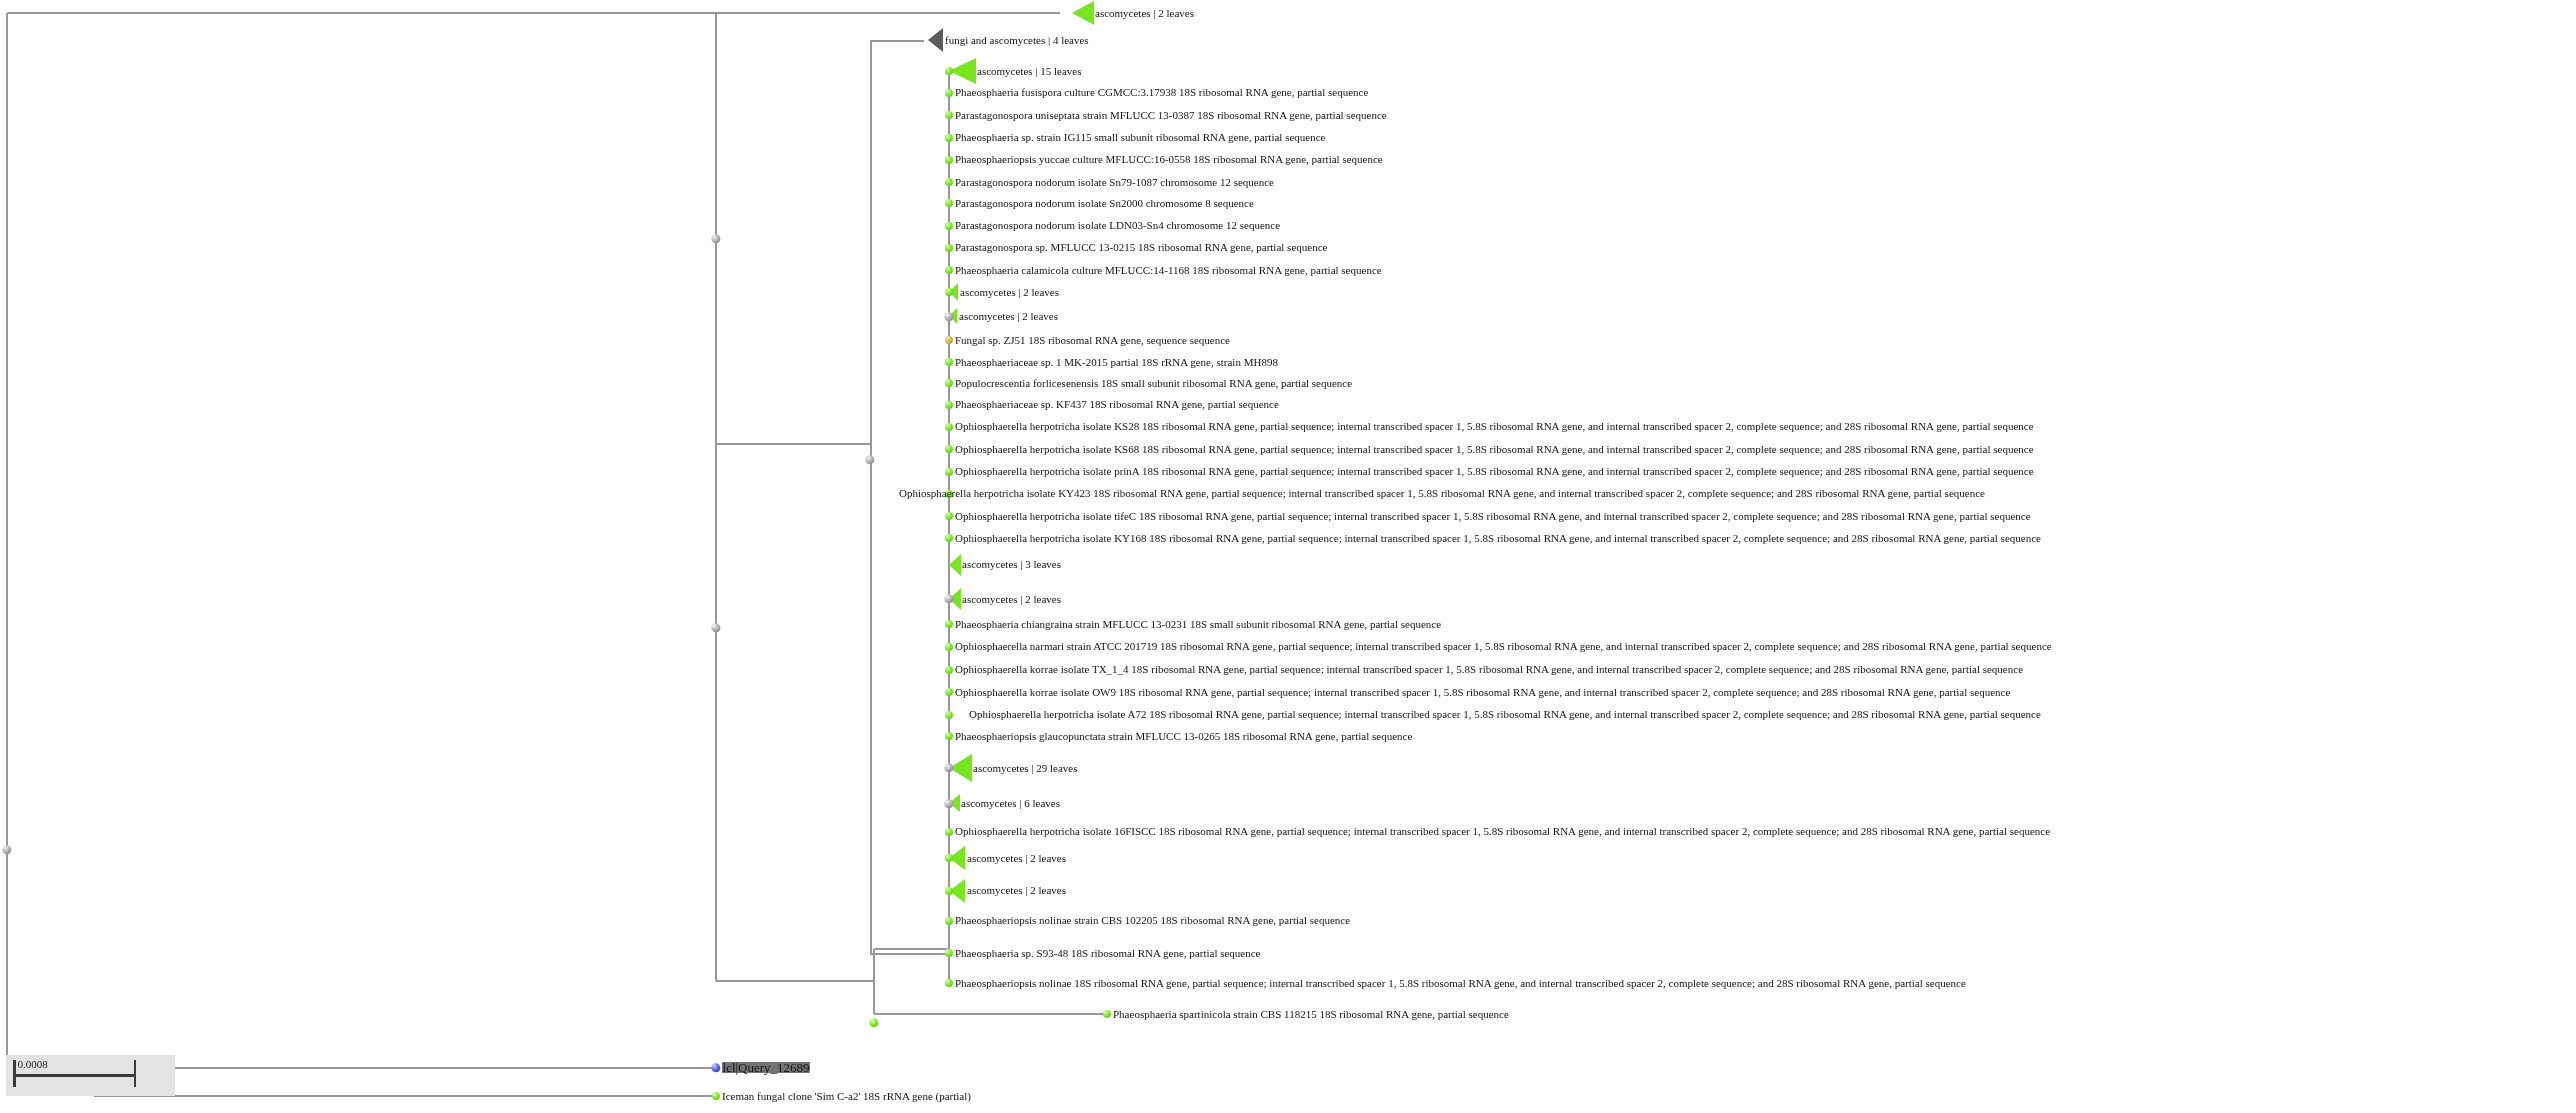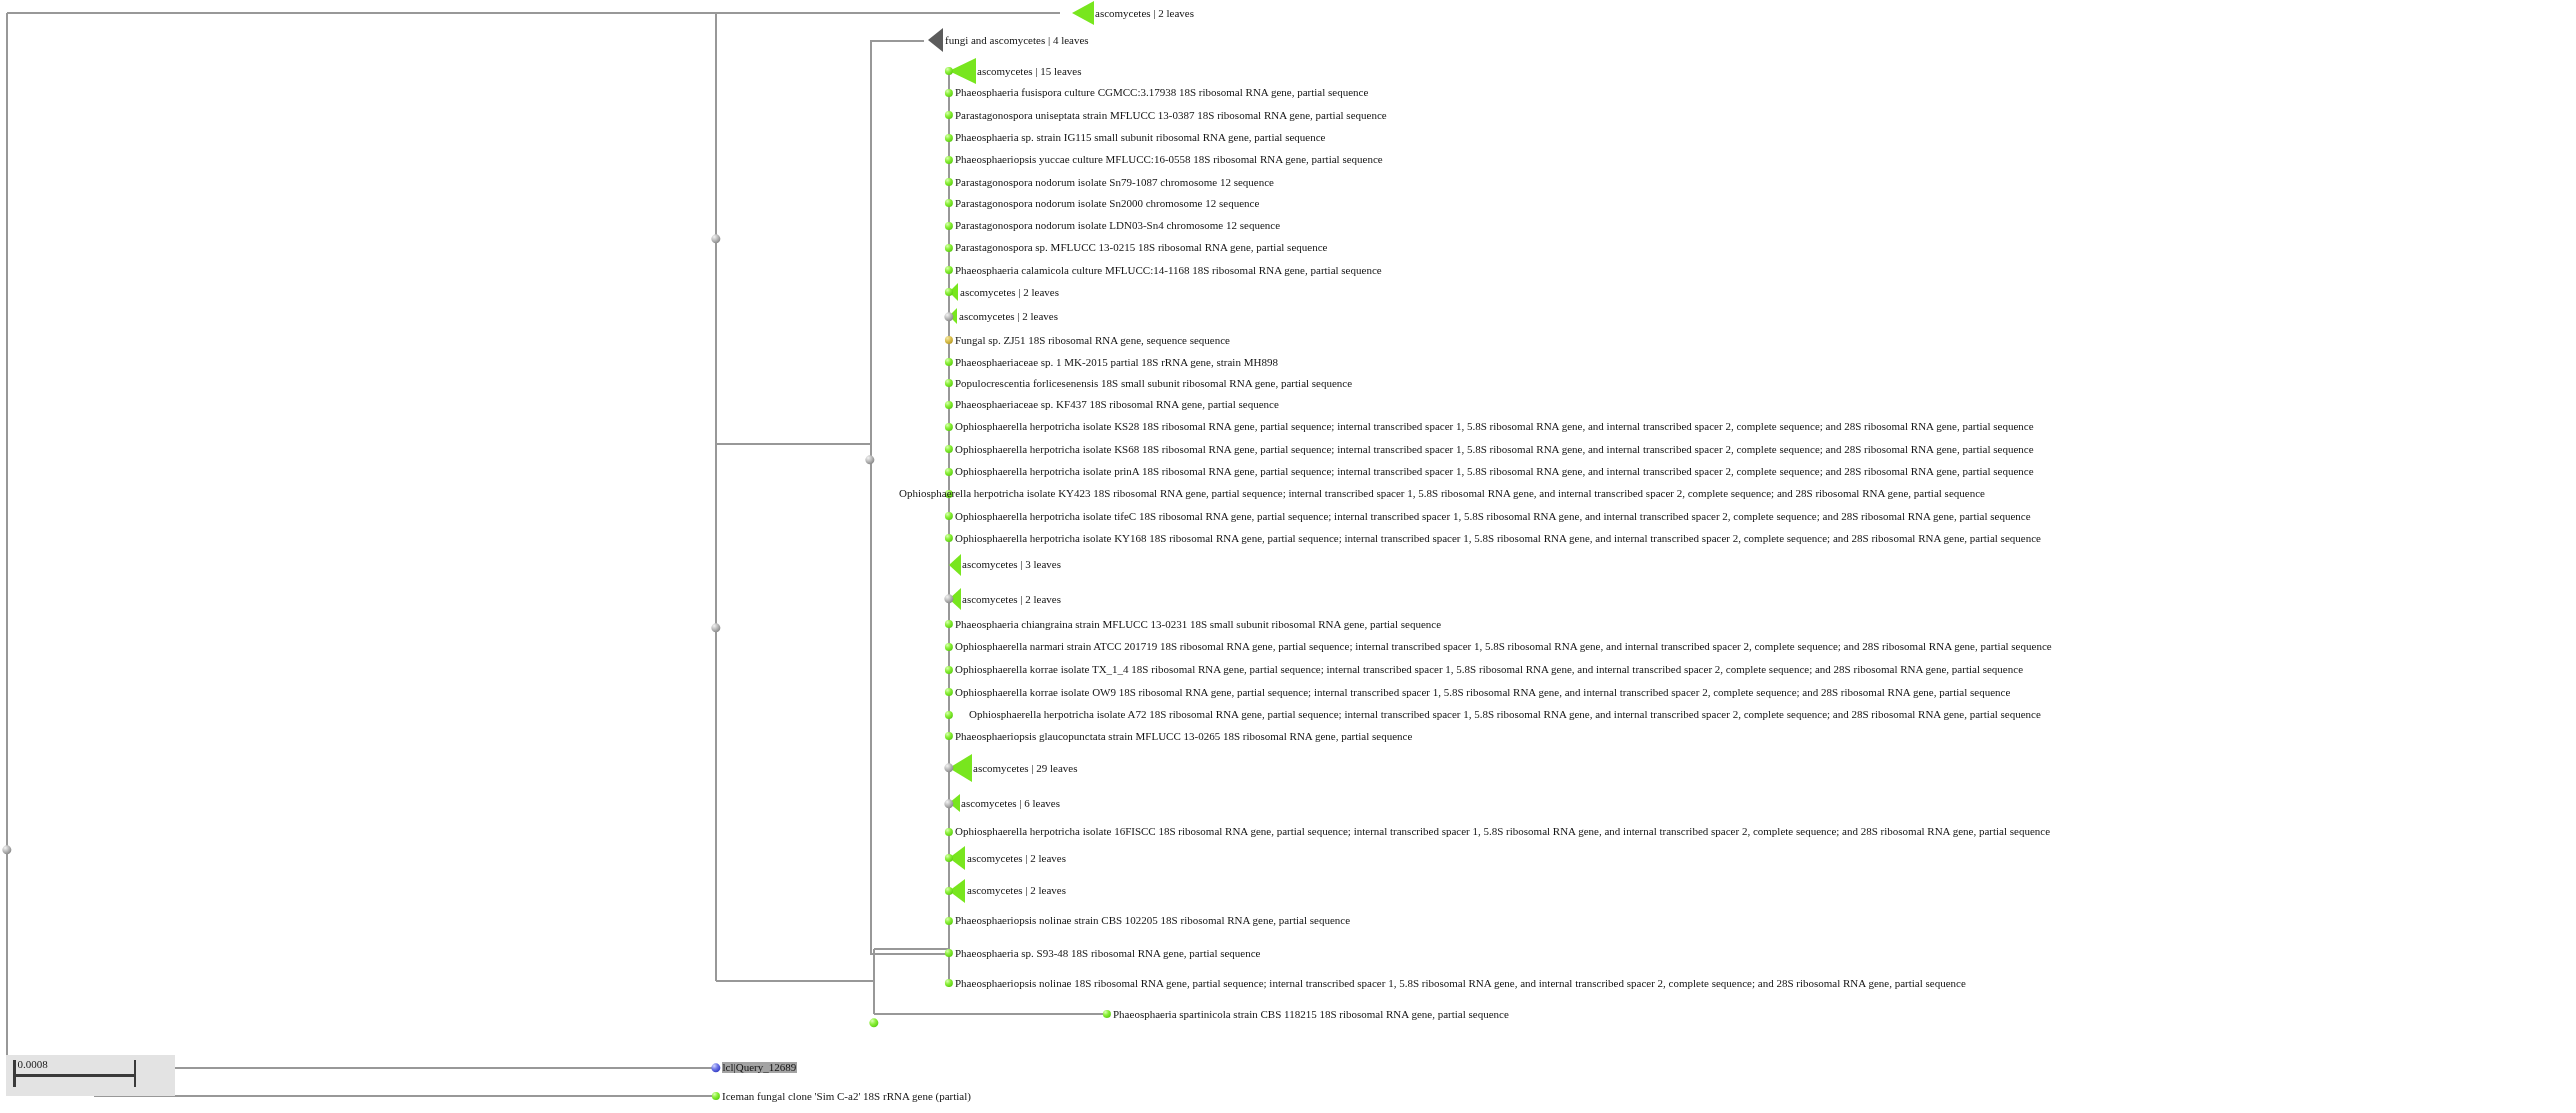--- a/index.html
+++ b/index.html
@@ -50,23 +50,23 @@
   
   .lbl{
     position:absolute;
     white-space:nowrap;
     font-size:11px;
     line-height:11px;
     color:#141414;
     font-family:"Liberation Serif","DejaVu Serif",serif;
   }
   .lbl.query{
-    background:#a3a3a3;
+    background:#737373;
     padding:0 0.5px;
-    font-size:11px;
+    font-size:13px;
   }
 
   
   #scalebar{
     position:absolute;
     background:#e3e3e3;
     border:0.5px solid #e3e3e3;
   }
   #scalebar .cap{position:absolute;width:2.7px;background:#3a3a3a;}
   #scalebar .bar{position:absolute;height:2.7px;background:#3a3a3a;}
@@ -167,21 +167,21 @@
 
   <div id="labels">
       <div class="lbl" style="left: 1095px; top: 7.7px;">ascomycetes | 2 leaves</div>
       <div class="lbl" style="left: 945px; top: 35px;">fungi and ascomycetes | 4 leaves</div>
       <div class="lbl" style="left: 977px; top: 66px;">ascomycetes | 15 leaves</div>
       <div class="lbl" style="left: 955px; top: 87px;">Phaeosphaeria fusispora culture CGMCC:3.17938 18S ribosomal RNA gene, partial sequence</div>
       <div class="lbl" style="left: 955px; top: 110px;">Parastagonospora uniseptata strain MFLUCC 13-0387 18S ribosomal RNA gene, partial sequence</div>
       <div class="lbl" style="left: 955px; top: 132px;">Phaeosphaeria sp. strain IG115 small subunit ribosomal RNA gene, partial sequence</div>
       <div class="lbl" style="left: 955px; top: 154px;">Phaeosphaeriopsis yuccae culture MFLUCC:16-0558 18S ribosomal RNA gene, partial sequence</div>
       <div class="lbl" style="left: 955px; top: 177px;">Parastagonospora nodorum isolate Sn79-1087 chromosome 12 sequence</div>
-      <div class="lbl" style="left: 955px; top: 198px;">Parastagonospora nodorum isolate Sn2000 chromosome 12 sequence</div>
+      <div class="lbl" style="left: 955px; top: 198px;">Parastagonospora nodorum isolate Sn2000 chromosome 8 sequence</div>
       <div class="lbl" style="left: 955px; top: 220px;">Parastagonospora nodorum isolate LDN03-Sn4 chromosome 12 sequence</div>
       <div class="lbl" style="left: 955px; top: 242px;">Parastagonospora sp. MFLUCC 13-0215 18S ribosomal RNA gene, partial sequence</div>
       <div class="lbl" style="left: 955px; top: 265px;">Phaeosphaeria calamicola culture MFLUCC:14-1168 18S ribosomal RNA gene, partial sequence</div>
       <div class="lbl" style="left: 960px; top: 287px;">ascomycetes | 2 leaves</div>
       <div class="lbl" style="left: 959px; top: 311px;">ascomycetes | 2 leaves</div>
       <div class="lbl" style="left: 955px; top: 335px;">Fungal sp. ZJ51 18S ribosomal RNA gene, sequence sequence</div>
       <div class="lbl" style="left: 955px; top: 357px;">Phaeosphaeriaceae sp. 1 MK-2015 partial 18S rRNA gene, strain MH898</div>
       <div class="lbl" style="left: 955px; top: 378px;">Populocrescentia forlicesenensis 18S small subunit ribosomal RNA gene, partial sequence</div>
       <div class="lbl" style="left: 955px; top: 399px;">Phaeosphaeriaceae sp. KF437 18S ribosomal RNA gene, partial sequence</div>
       <div class="lbl" style="left: 955px; top: 421px;">Ophiosphaerella herpotricha isolate KS28 18S ribosomal RNA gene, partial sequence; internal transcribed spacer 1, 5.8S ribosomal RNA gene, and internal transcribed spacer 2, complete sequence; and 28S ribosomal RNA gene, partial sequence</div>

